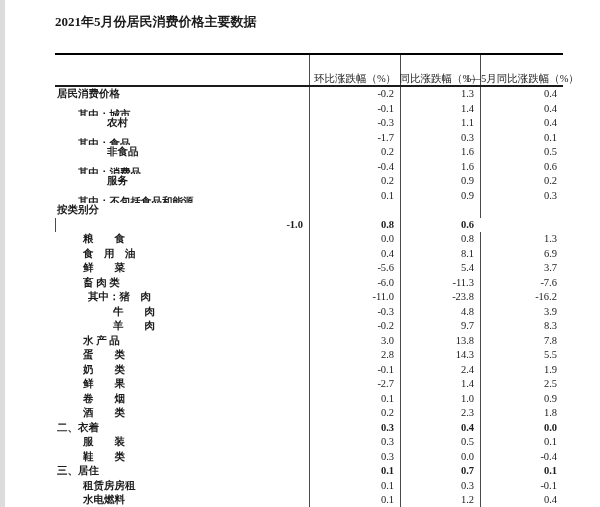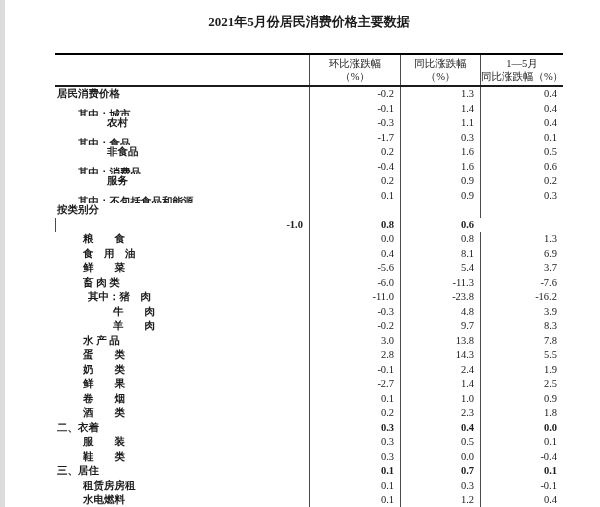--- a/index.html
+++ b/index.html
@@ -11,37 +11,37 @@
     position:relative;
     overflow:hidden;
   }
   .left-edge {
     position:absolute; left:0; top:0;
     width:5px; height:507px;
     background:#dcdcdc;
   }
   .title {
     position:absolute; top:13px; left:55px; width:508px;
-    text-align:center;
+    text-align:left;
     font-size:13px; font-weight:bold;
     white-space:nowrap;
   }
   .cpi-table {
     position:absolute; top:53px; left:55px; width:508px;
     border-top:2px solid #000;
   }
   .header-row {
     display:grid;
     grid-template-columns:254px 91px 80px 83px;
     height:30px;
     border-bottom:2px solid #1b1b1b;
   }
   .hcell {
-    display:flex; flex-direction:column;
-    align-items:center; justify-content:center;
+    display:flex; flex-direction:row;
+    align-items:flex-end; justify-content:center;
     font-size:10.5px; line-height:13px;
     border-left:1px solid #4a4a4a;
     white-space:nowrap;
   }
   .hcell.empty { border-left:none; }
   .trow {
     display:grid;
     grid-template-columns:254px 91px 80px 83px;
     height:14.5px;
     font-size:10.5px; line-height:14.5px;

